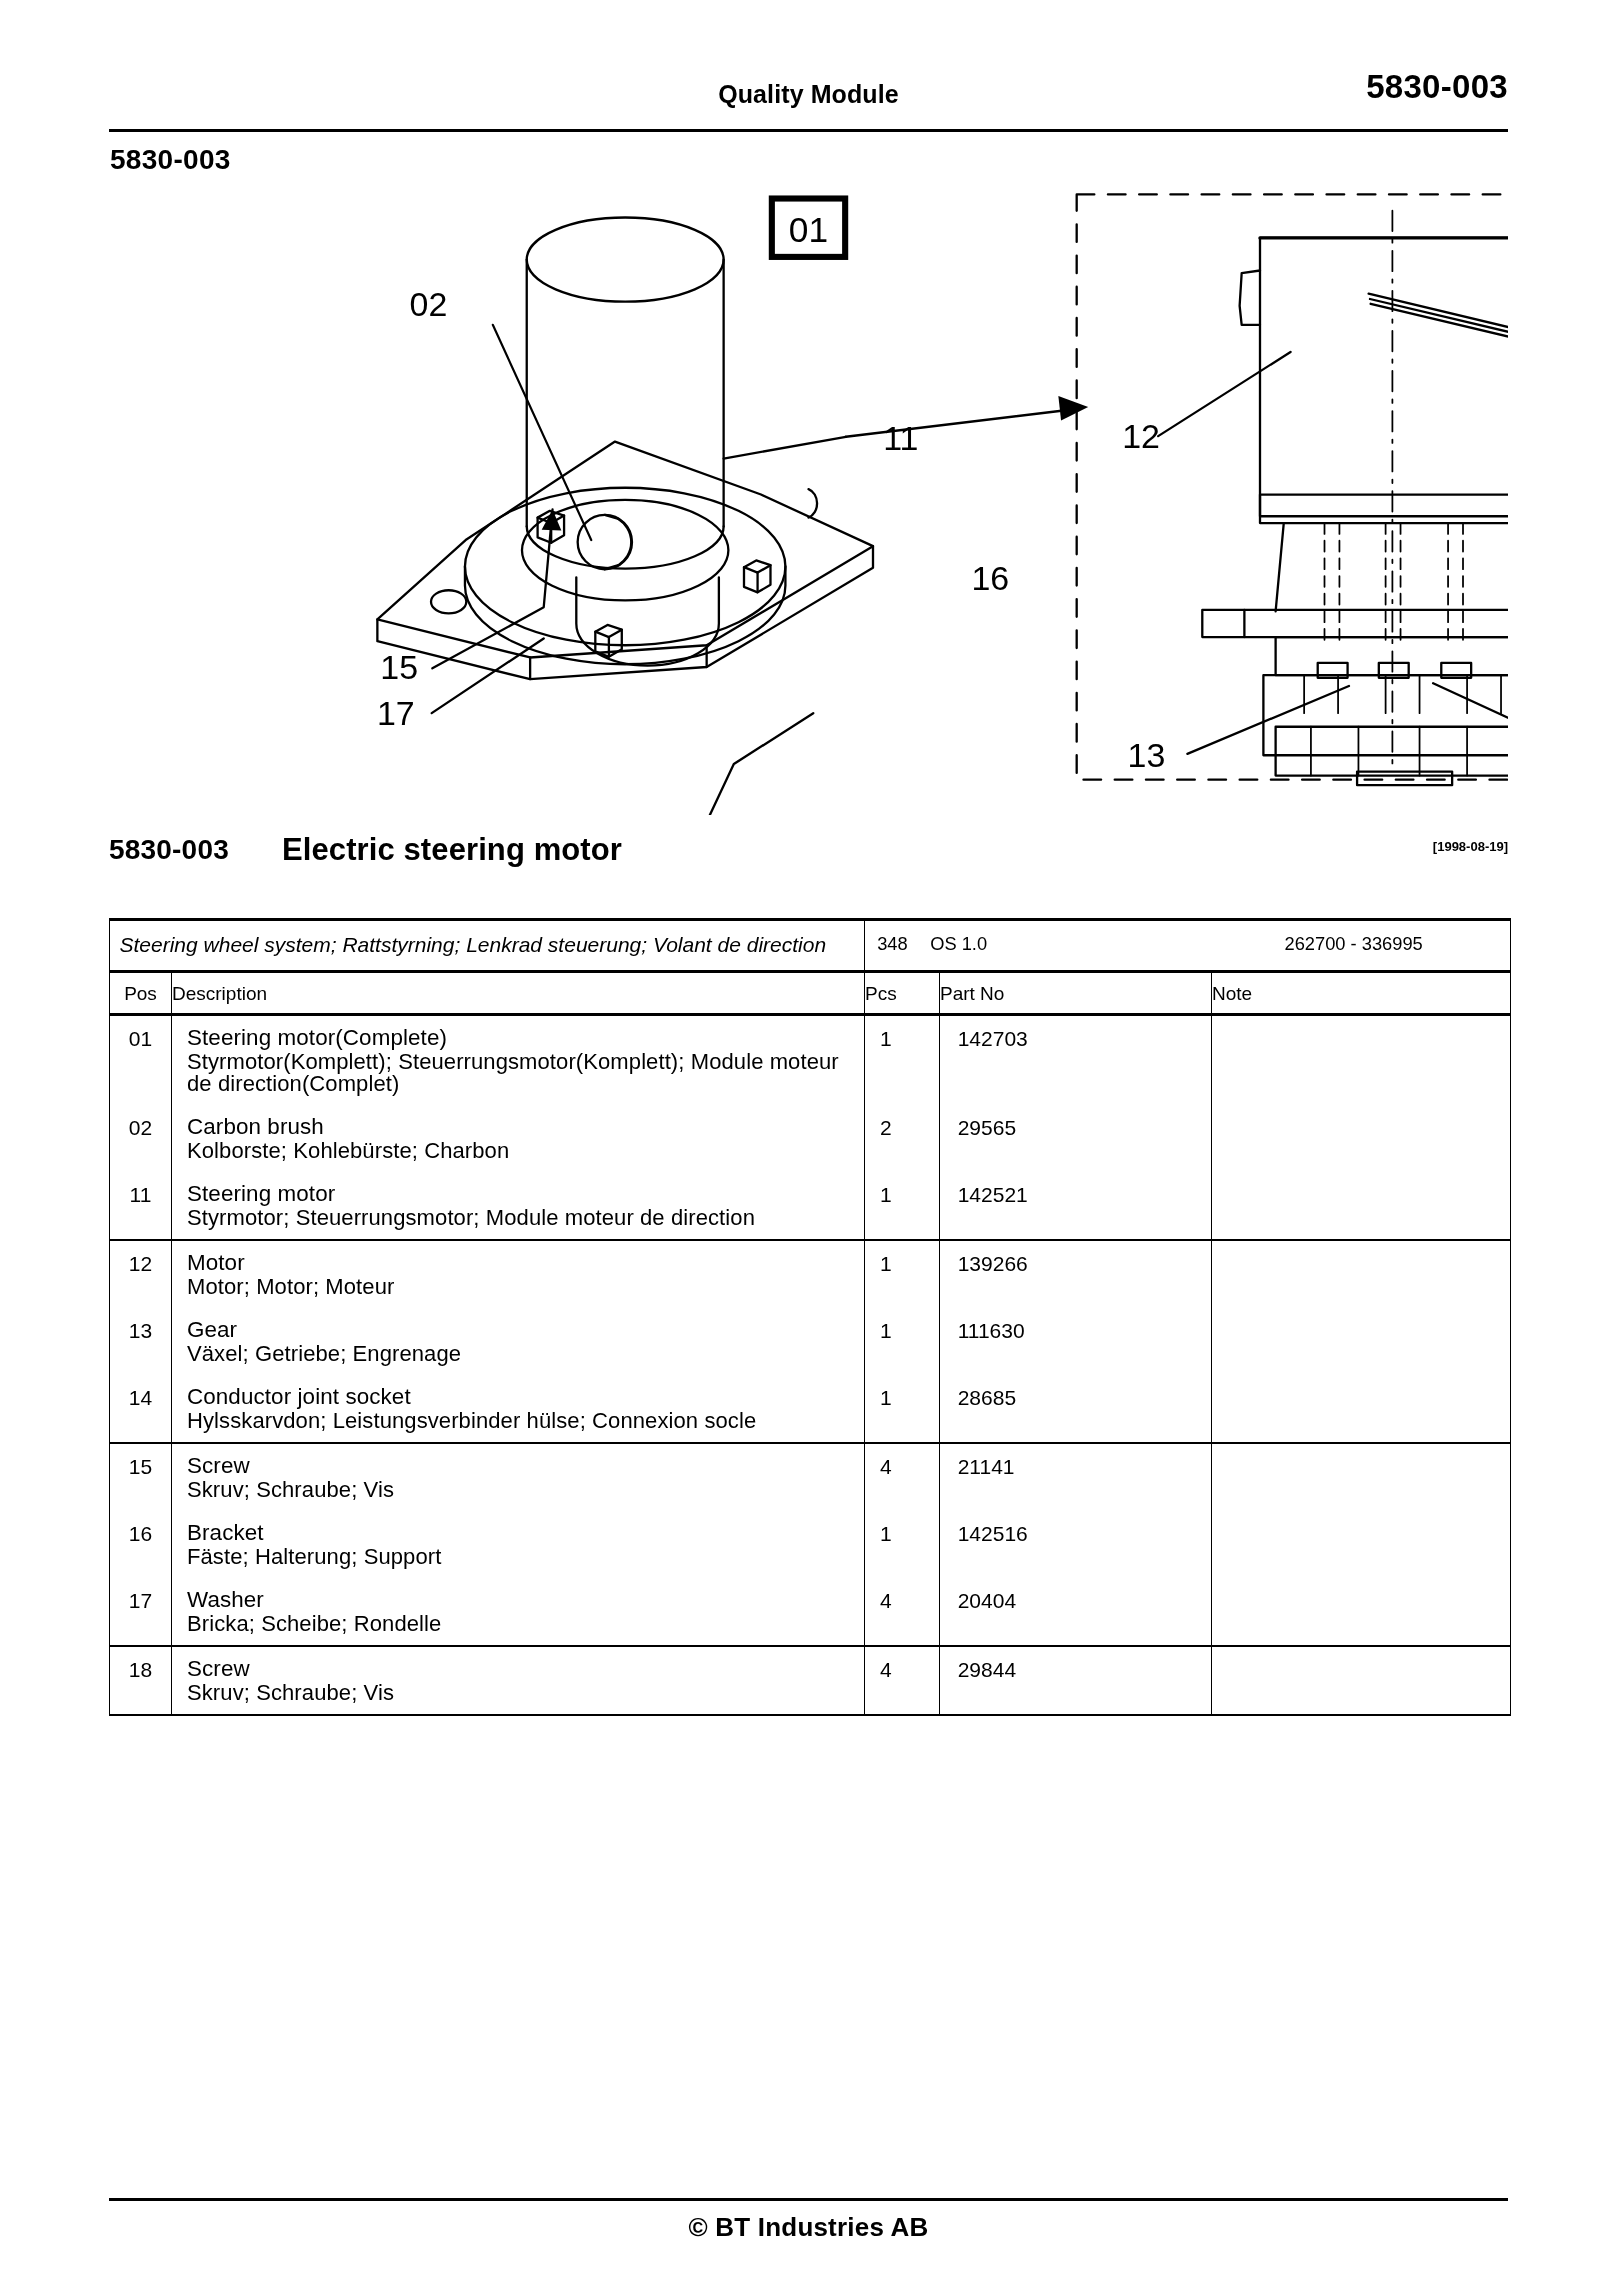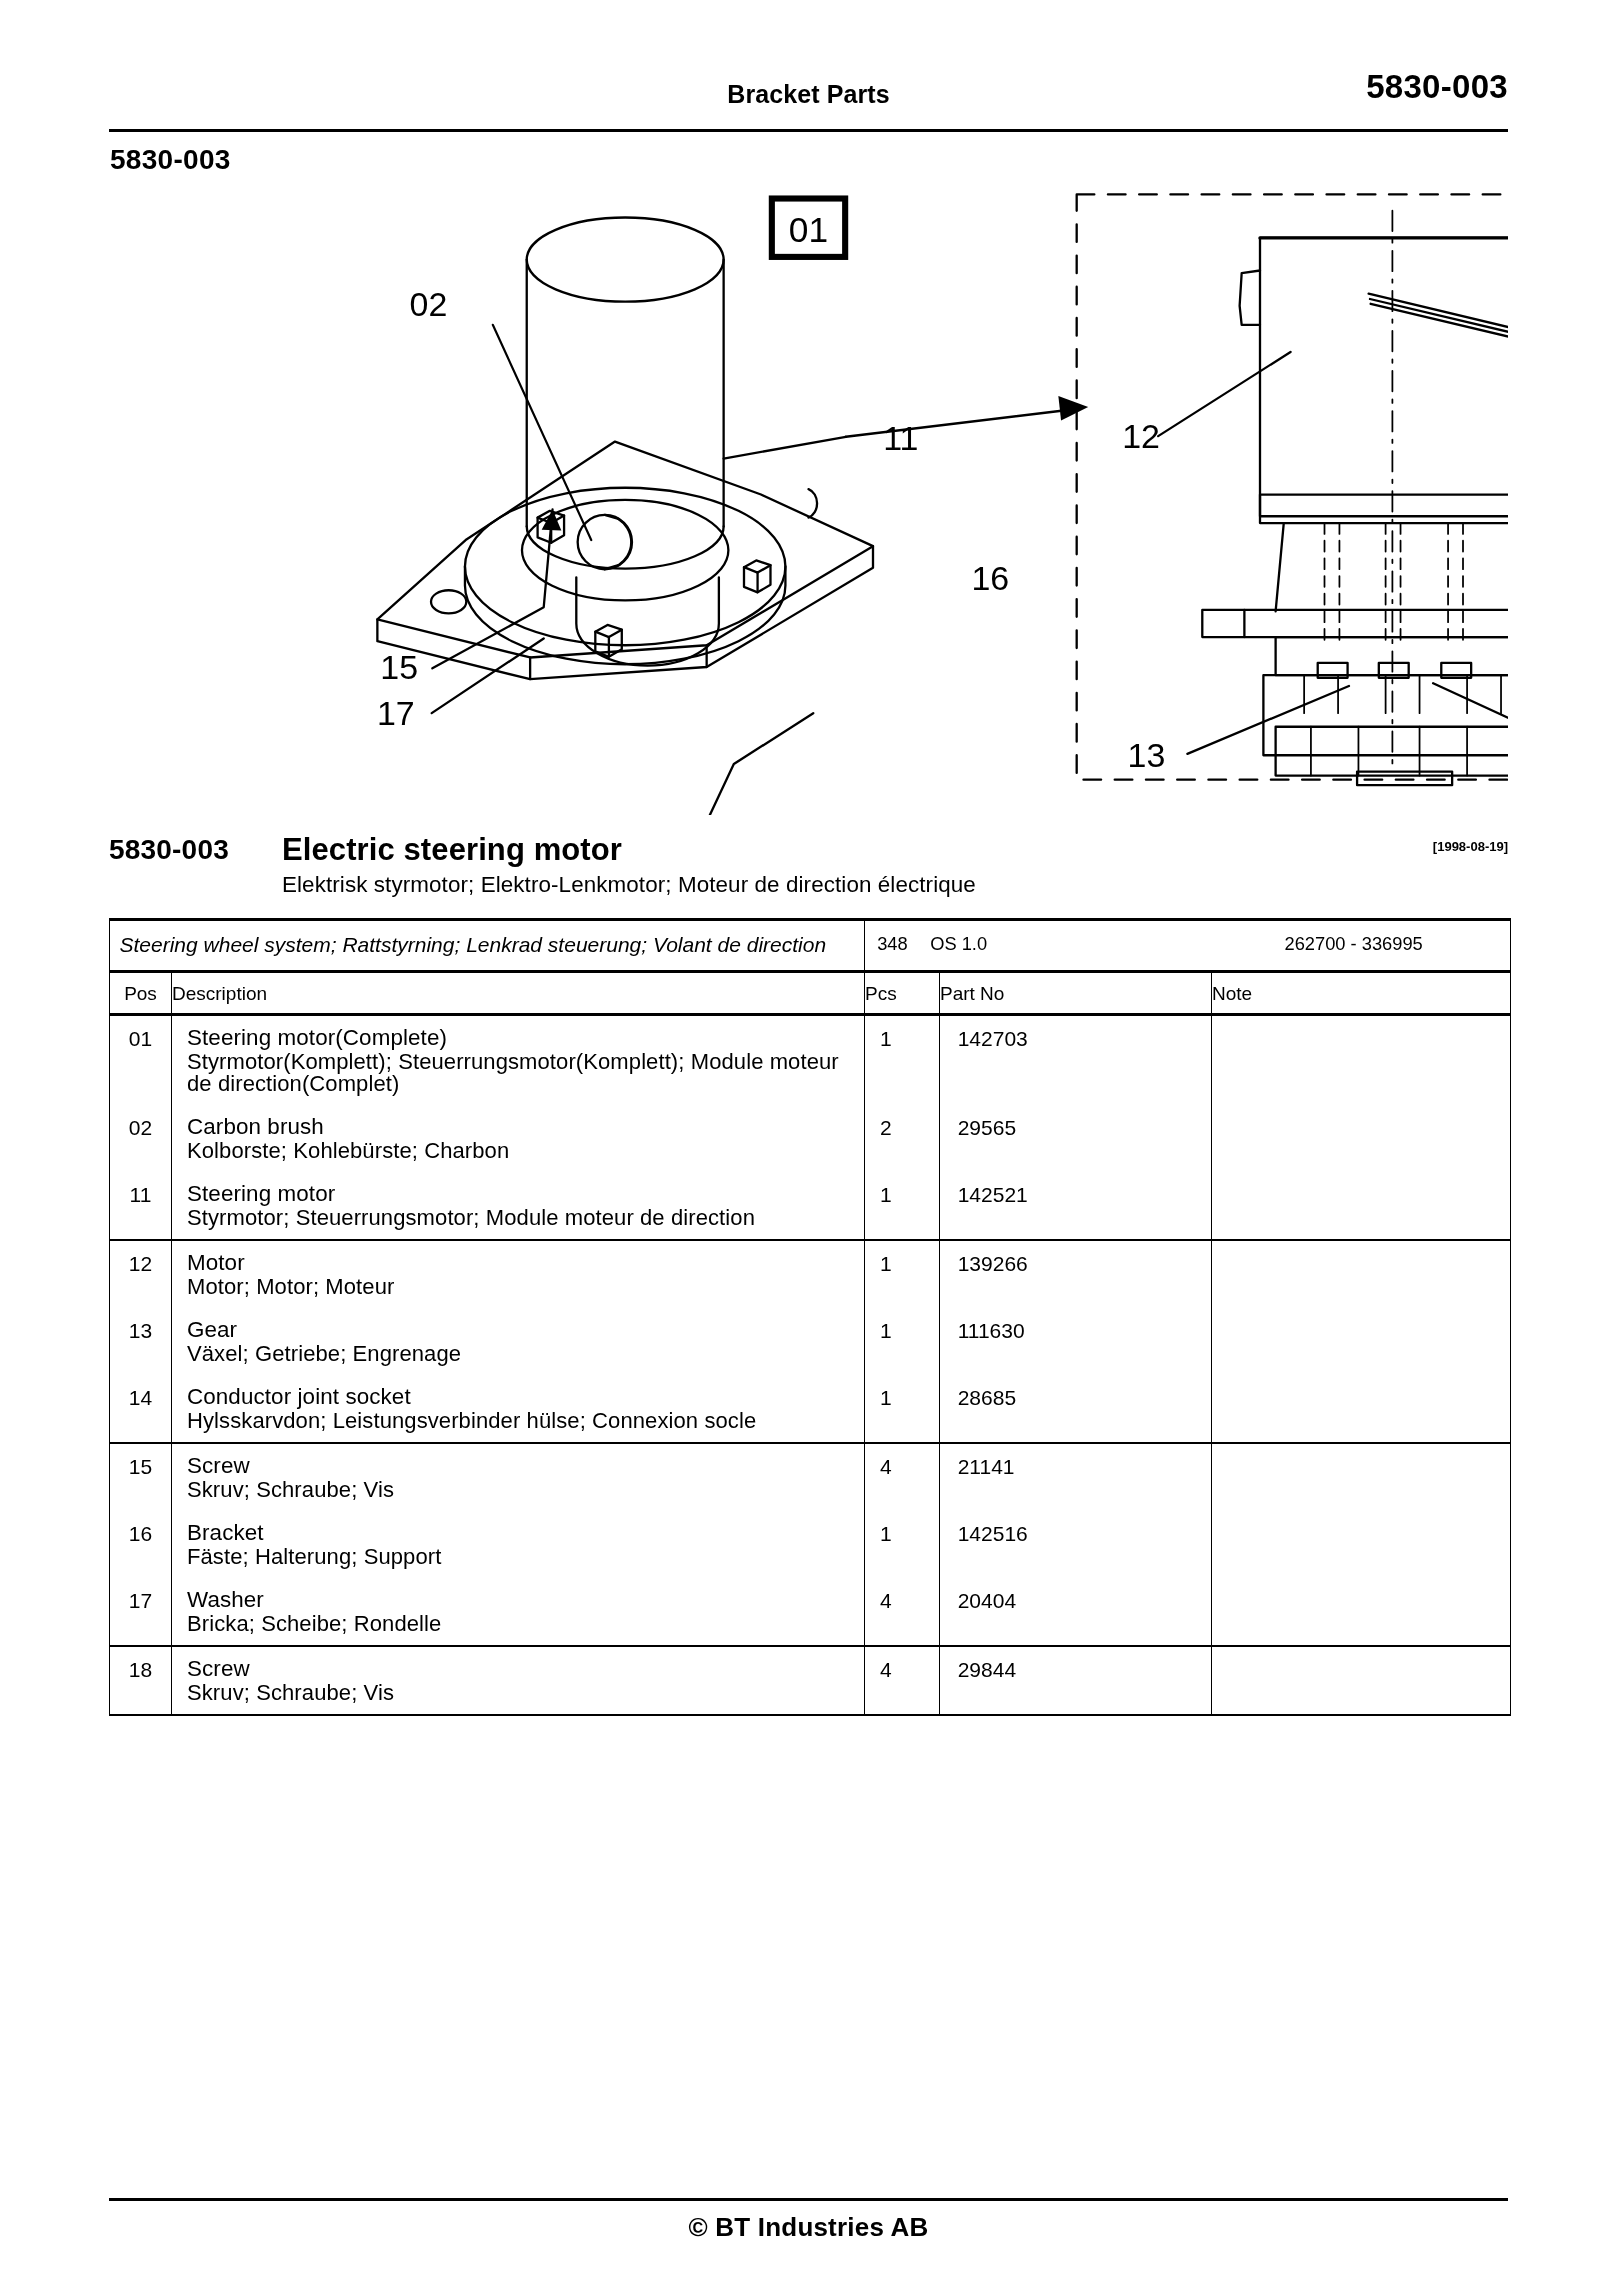--- a/index.html
+++ b/index.html
@@ -230,21 +230,21 @@
     font-weight: bold;
     letter-spacing: 0.2px;
   }
 </style>
 </head>
 <body>
 
 <div class="page">
 
   <div class="page-header">
-    <div class="header-center">Bracket Parts</div>
+    <div class="header-center">Quality Module</div>
     <div class="header-right">5830-003</div>
   </div>
   <div class="header-rule"></div>
 
   <div class="section-code">5830-003</div>
 
   <div class="illustration">
     <svg width="1399" height="645" viewBox="0 0 2060 950" xmlns="http://www.w3.org/2000/svg">
       <g fill="none" stroke="#000" stroke-width="3.4" stroke-linejoin="round" stroke-linecap="round">
 
@@ -413,21 +413,20 @@
         <text x="2088" y="672" text-anchor="start">14</text>
         <text x="1500" y="880" text-anchor="start">13</text>
         <text x="2168" y="866" text-anchor="start">18</text>
       </g>
     </svg>
   </div>
 
   <div class="title-block">
     <div class="title-code">5830-003</div>
     <div class="title-main">Electric steering motor</div>
-    <div class="title-sub">Elektrisk styrmotor; Elektro-Lenkmotor; Moteur de direction électrique</div>
     <div class="title-date">[1998-08-19]</div>
   </div>
 
   <table class="parts-table">
     <colgroup>
       <col style="width:62px">
       <col style="width:693px">
       <col style="width:75px">
       <col style="width:272px">
       <col style="width:299px">

